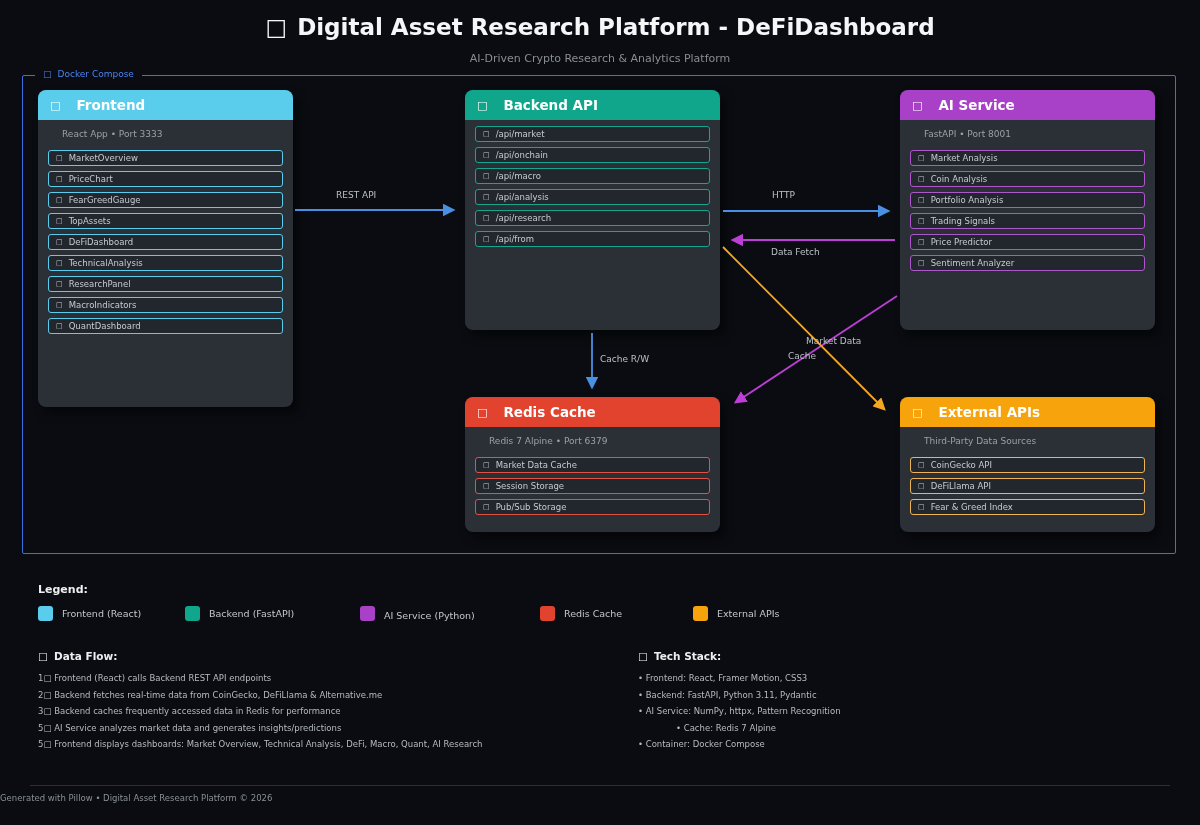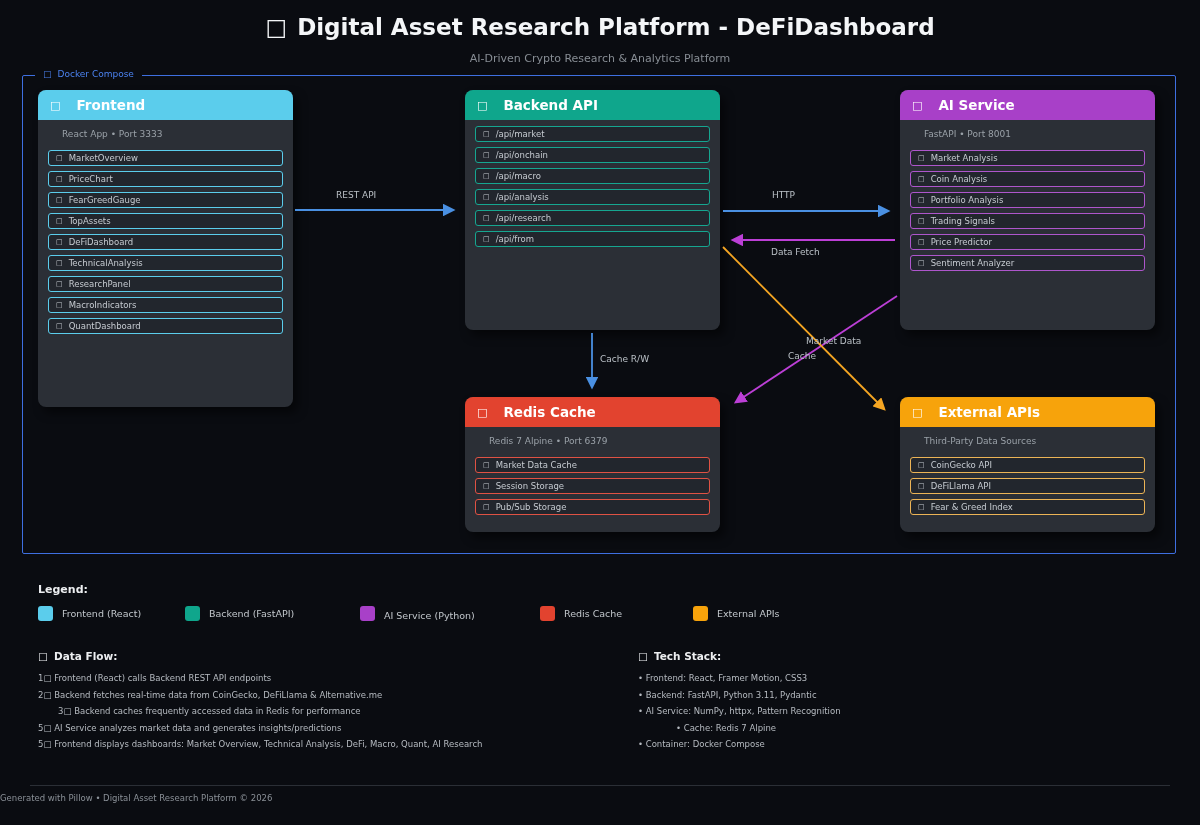--- a/index.html
+++ b/index.html
@@ -321,21 +321,21 @@
     <span class="swatch sw-external"></span>
     <span>External APIs</span>
   </div>
 
   <div class="note-title" style="left:38px; top:650px;">
     <span>□</span>
     <span>Data Flow:</span>
   </div>
   <div class="note-line" style="left:38px; top:673px;">1□  Frontend (React) calls Backend REST API endpoints</div>
   <div class="note-line" style="left:38px; top:690px;">2□  Backend fetches real-time data from CoinGecko, DeFiLlama &amp; Alternative.me</div>
-  <div class="note-line" style="left:38px; top:706px;margin-left:20px;">3□  Backend caches frequently accessed data in Redis for performance</div>
+  <div class="note-line" style="left:38px; top:706px;">3□  Backend caches frequently accessed data in Redis for performance</div>
   <div class="note-line" style="left:38px; top:723px;">5□  AI Service analyzes market data and generates insights/predictions</div>
   <div class="note-line" style="left:38px; top:739px;">5□  Frontend displays dashboards: Market Overview, Technical Analysis, DeFi, Macro, Quant, AI Research</div>
 
   <div class="note-title" style="left:638px; top:650px;">
     <span>□</span>
     <span>Tech Stack:</span>
   </div>
   <div class="note-line" style="left:638px; top:673px;">• Frontend: React, Framer Motion, CSS3</div>
   <div class="note-line" style="left:638px; top:690px;">• Backend: FastAPI, Python 3.11, Pydantic</div>
   <div class="note-line" style="left:638px; top:706px;">• AI Service: NumPy, httpx, Pattern Recognition</div>

